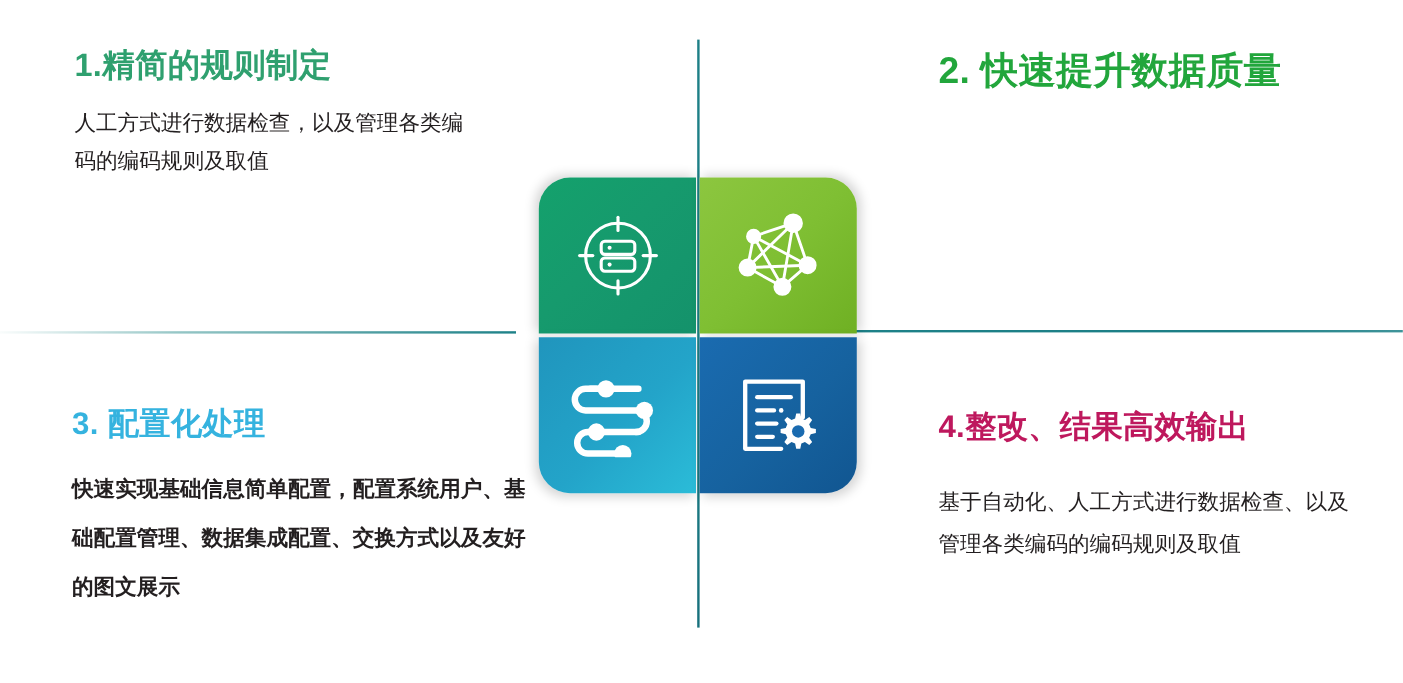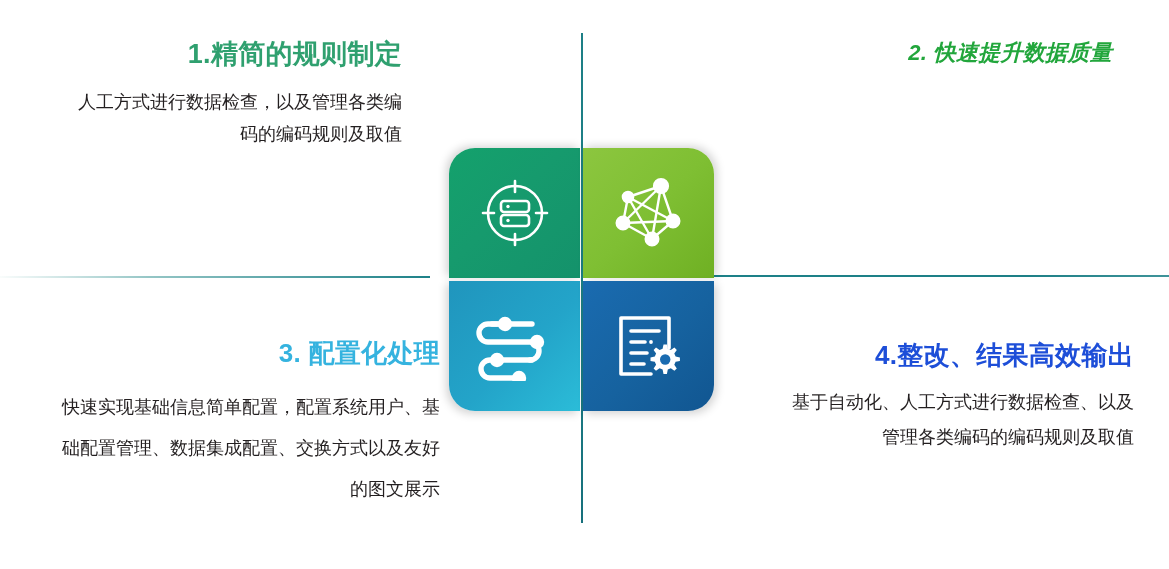--- a/index.html
+++ b/index.html
@@ -42,45 +42,44 @@
     width: 479px;
     height: 1.5px;
     background: linear-gradient(to right, #1d8188 0%, #1d7f86 70%, rgba(29,129,136,0.85) 100%);
     z-index: 1;
   }
 
   
   .quad {
     position: absolute;
     z-index: 3;
-    text-align: right;
   }
   .quad-title {
     font-weight: bold;
     letter-spacing: 0.3px;
     white-space: nowrap;
   }
   .quad-body {
     color: #231f20;
   }
 
   #quad-1 { left: 62px; top: 36px; width: 340px; }
   #quad-1 .quad-title { font-size: 27px; color: #2fa06f; margin-bottom: 14px; }
   #quad-1 .quad-body  { font-size: 18px; line-height: 32px; }
 
   #quad-2 { left: 782px; top: 38px; width: 330px; }
-  #quad-2 .quad-title { font-size: 22px; color: #22a63c; margin-bottom: 0; font-style: italic; }
+  #quad-2 .quad-title { font-size: 31px; color: #22a63c; margin-bottom: 0; }
   #quad-2 .quad-body  { font-size: 18px; line-height: 33px; }
 
   #quad-3 { left: 60px; top: 336px; width: 380px; }
   #quad-3 .quad-title { font-size: 26px; color: #35b3df; margin-bottom: 16px; }
-  #quad-3 .quad-body  { font-size: 18px; line-height: 41px; }
+  #quad-3 .quad-body  { font-size: 18px; line-height: 41px; font-weight: bold; }
 
   #quad-4 { left: 782px; top: 338px; width: 352px; }
-  #quad-4 .quad-title { font-size: 26px; color: #1d4ed8; margin-bottom: 12px; }
+  #quad-4 .quad-title { font-size: 26px; color: #be185d; margin-bottom: 28px; }
   #quad-4 .quad-body  { font-size: 18px; line-height: 35px; }
 
   
   #tile-cluster {
     position: absolute;
     left: 449px;
     top: 148px;
     width: 268px;
     height: 265px;
     z-index: 4;

